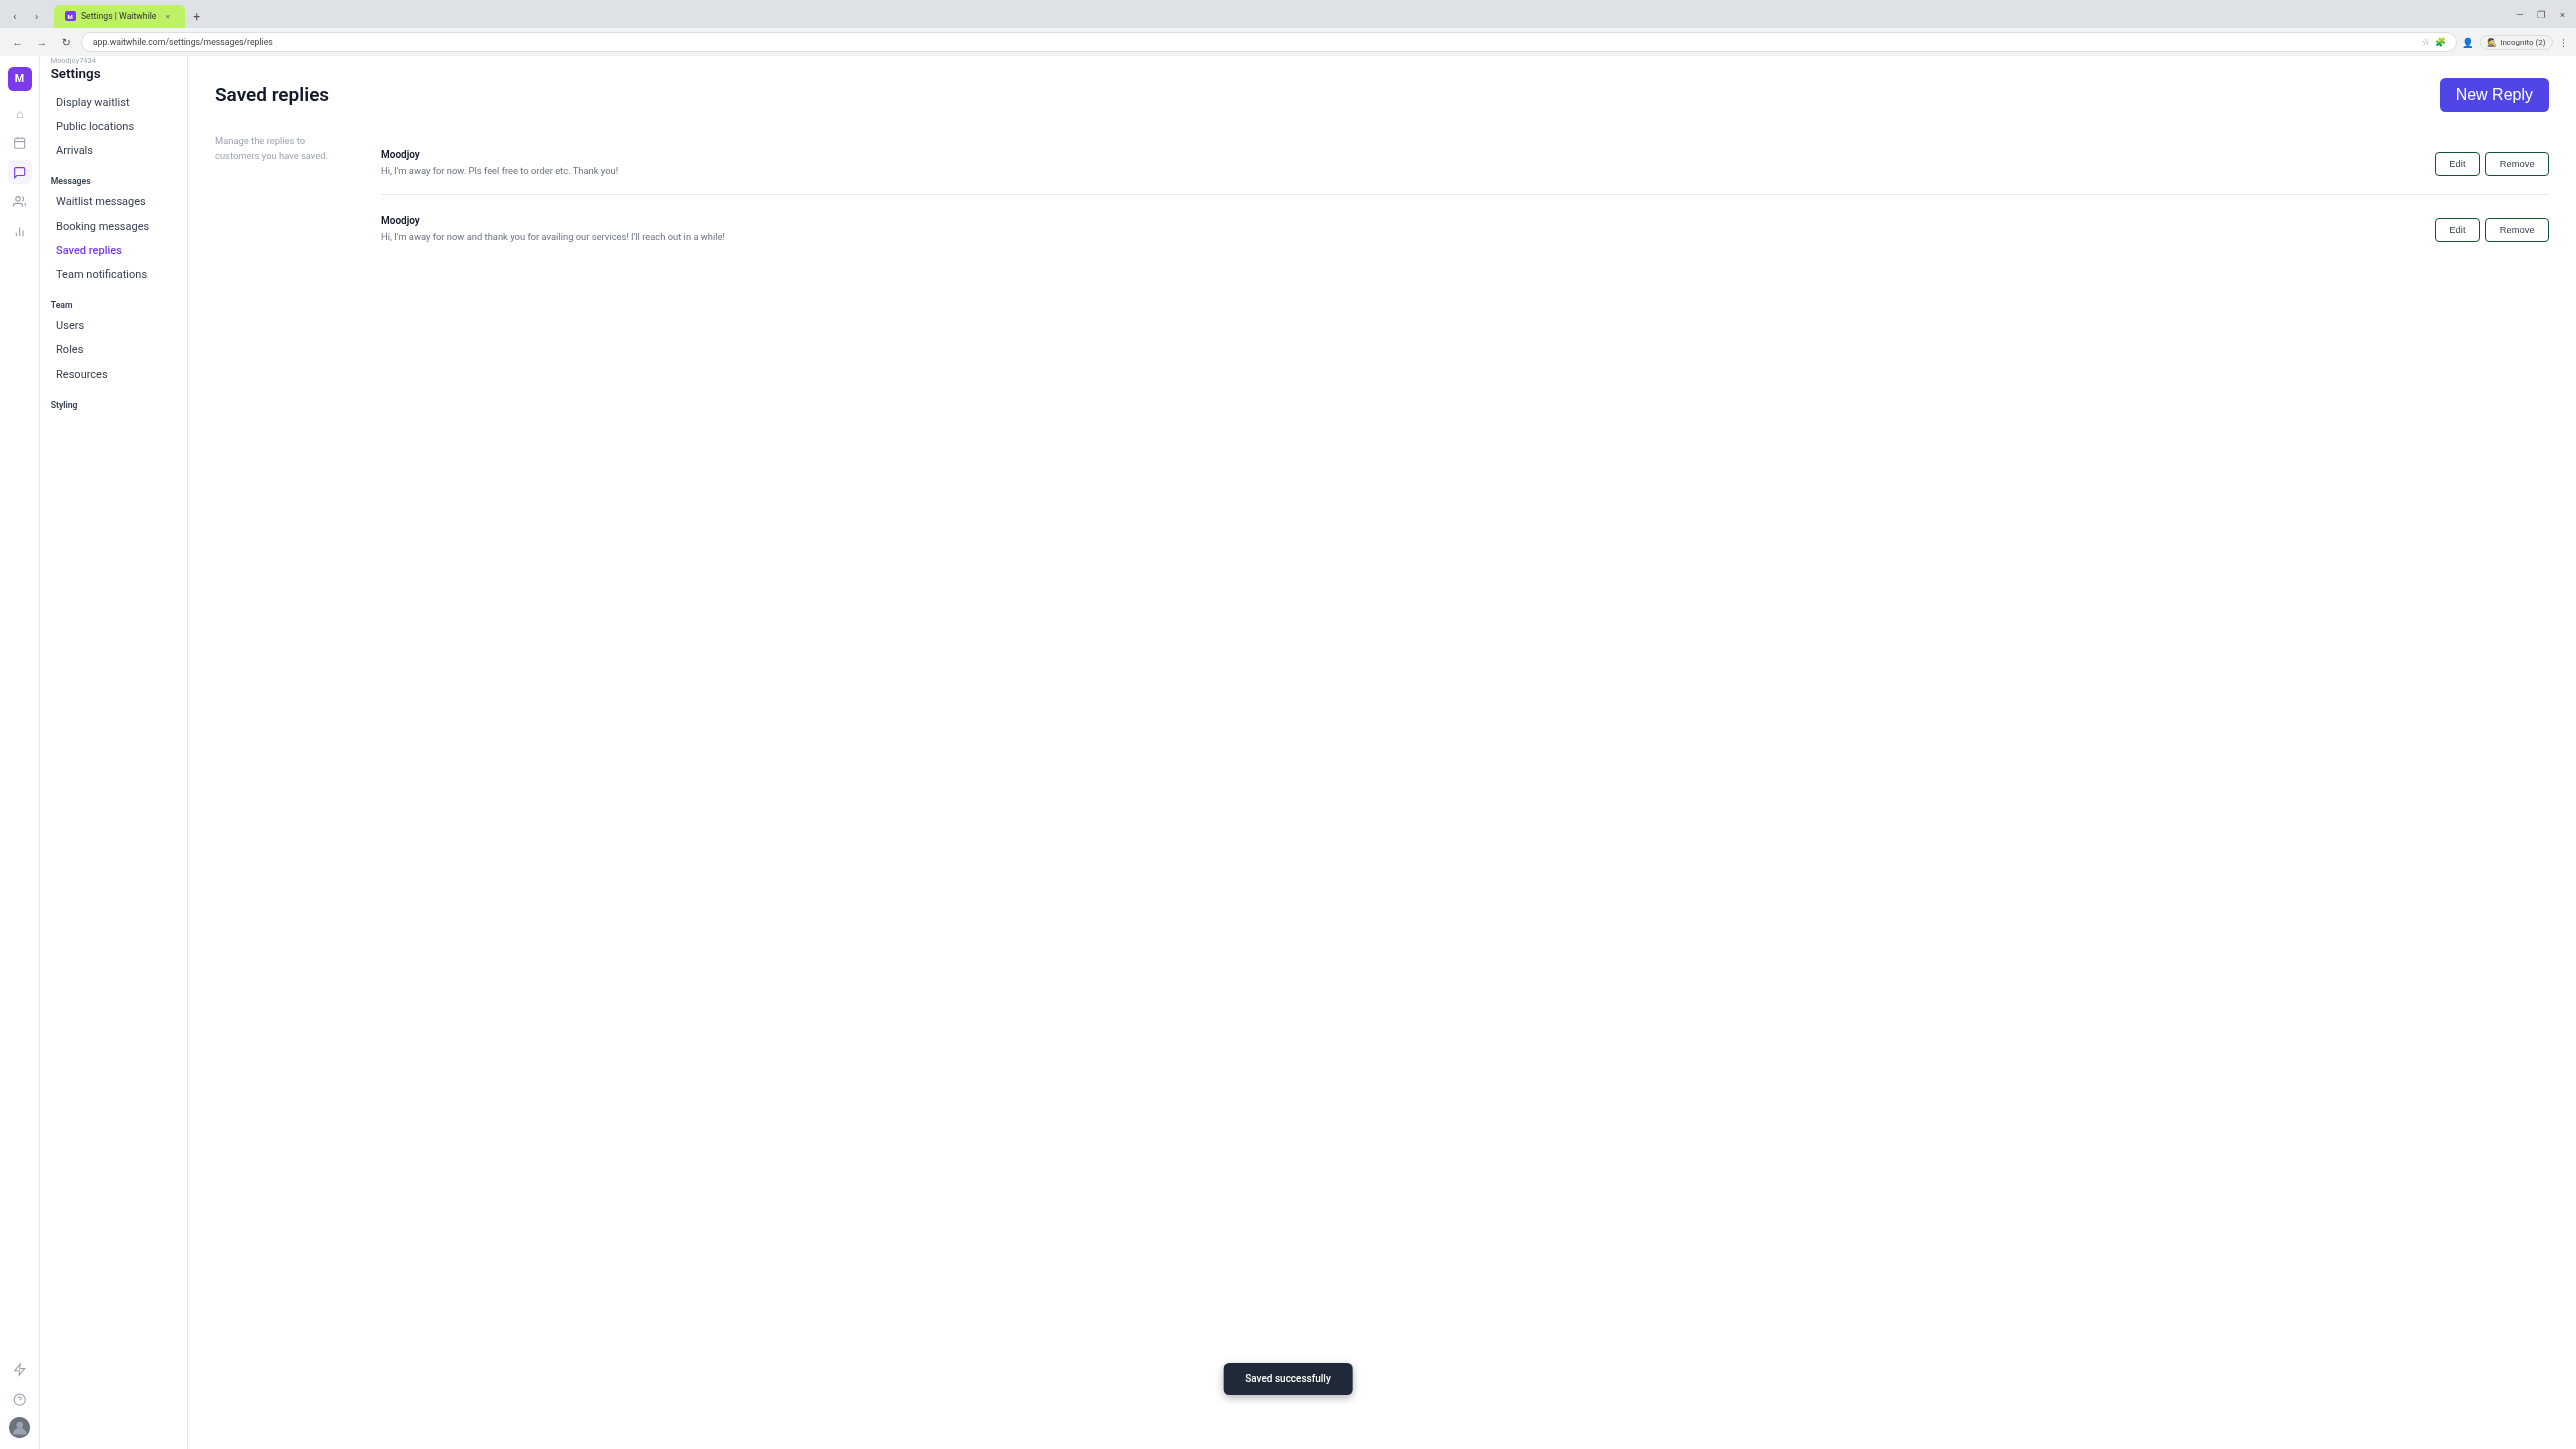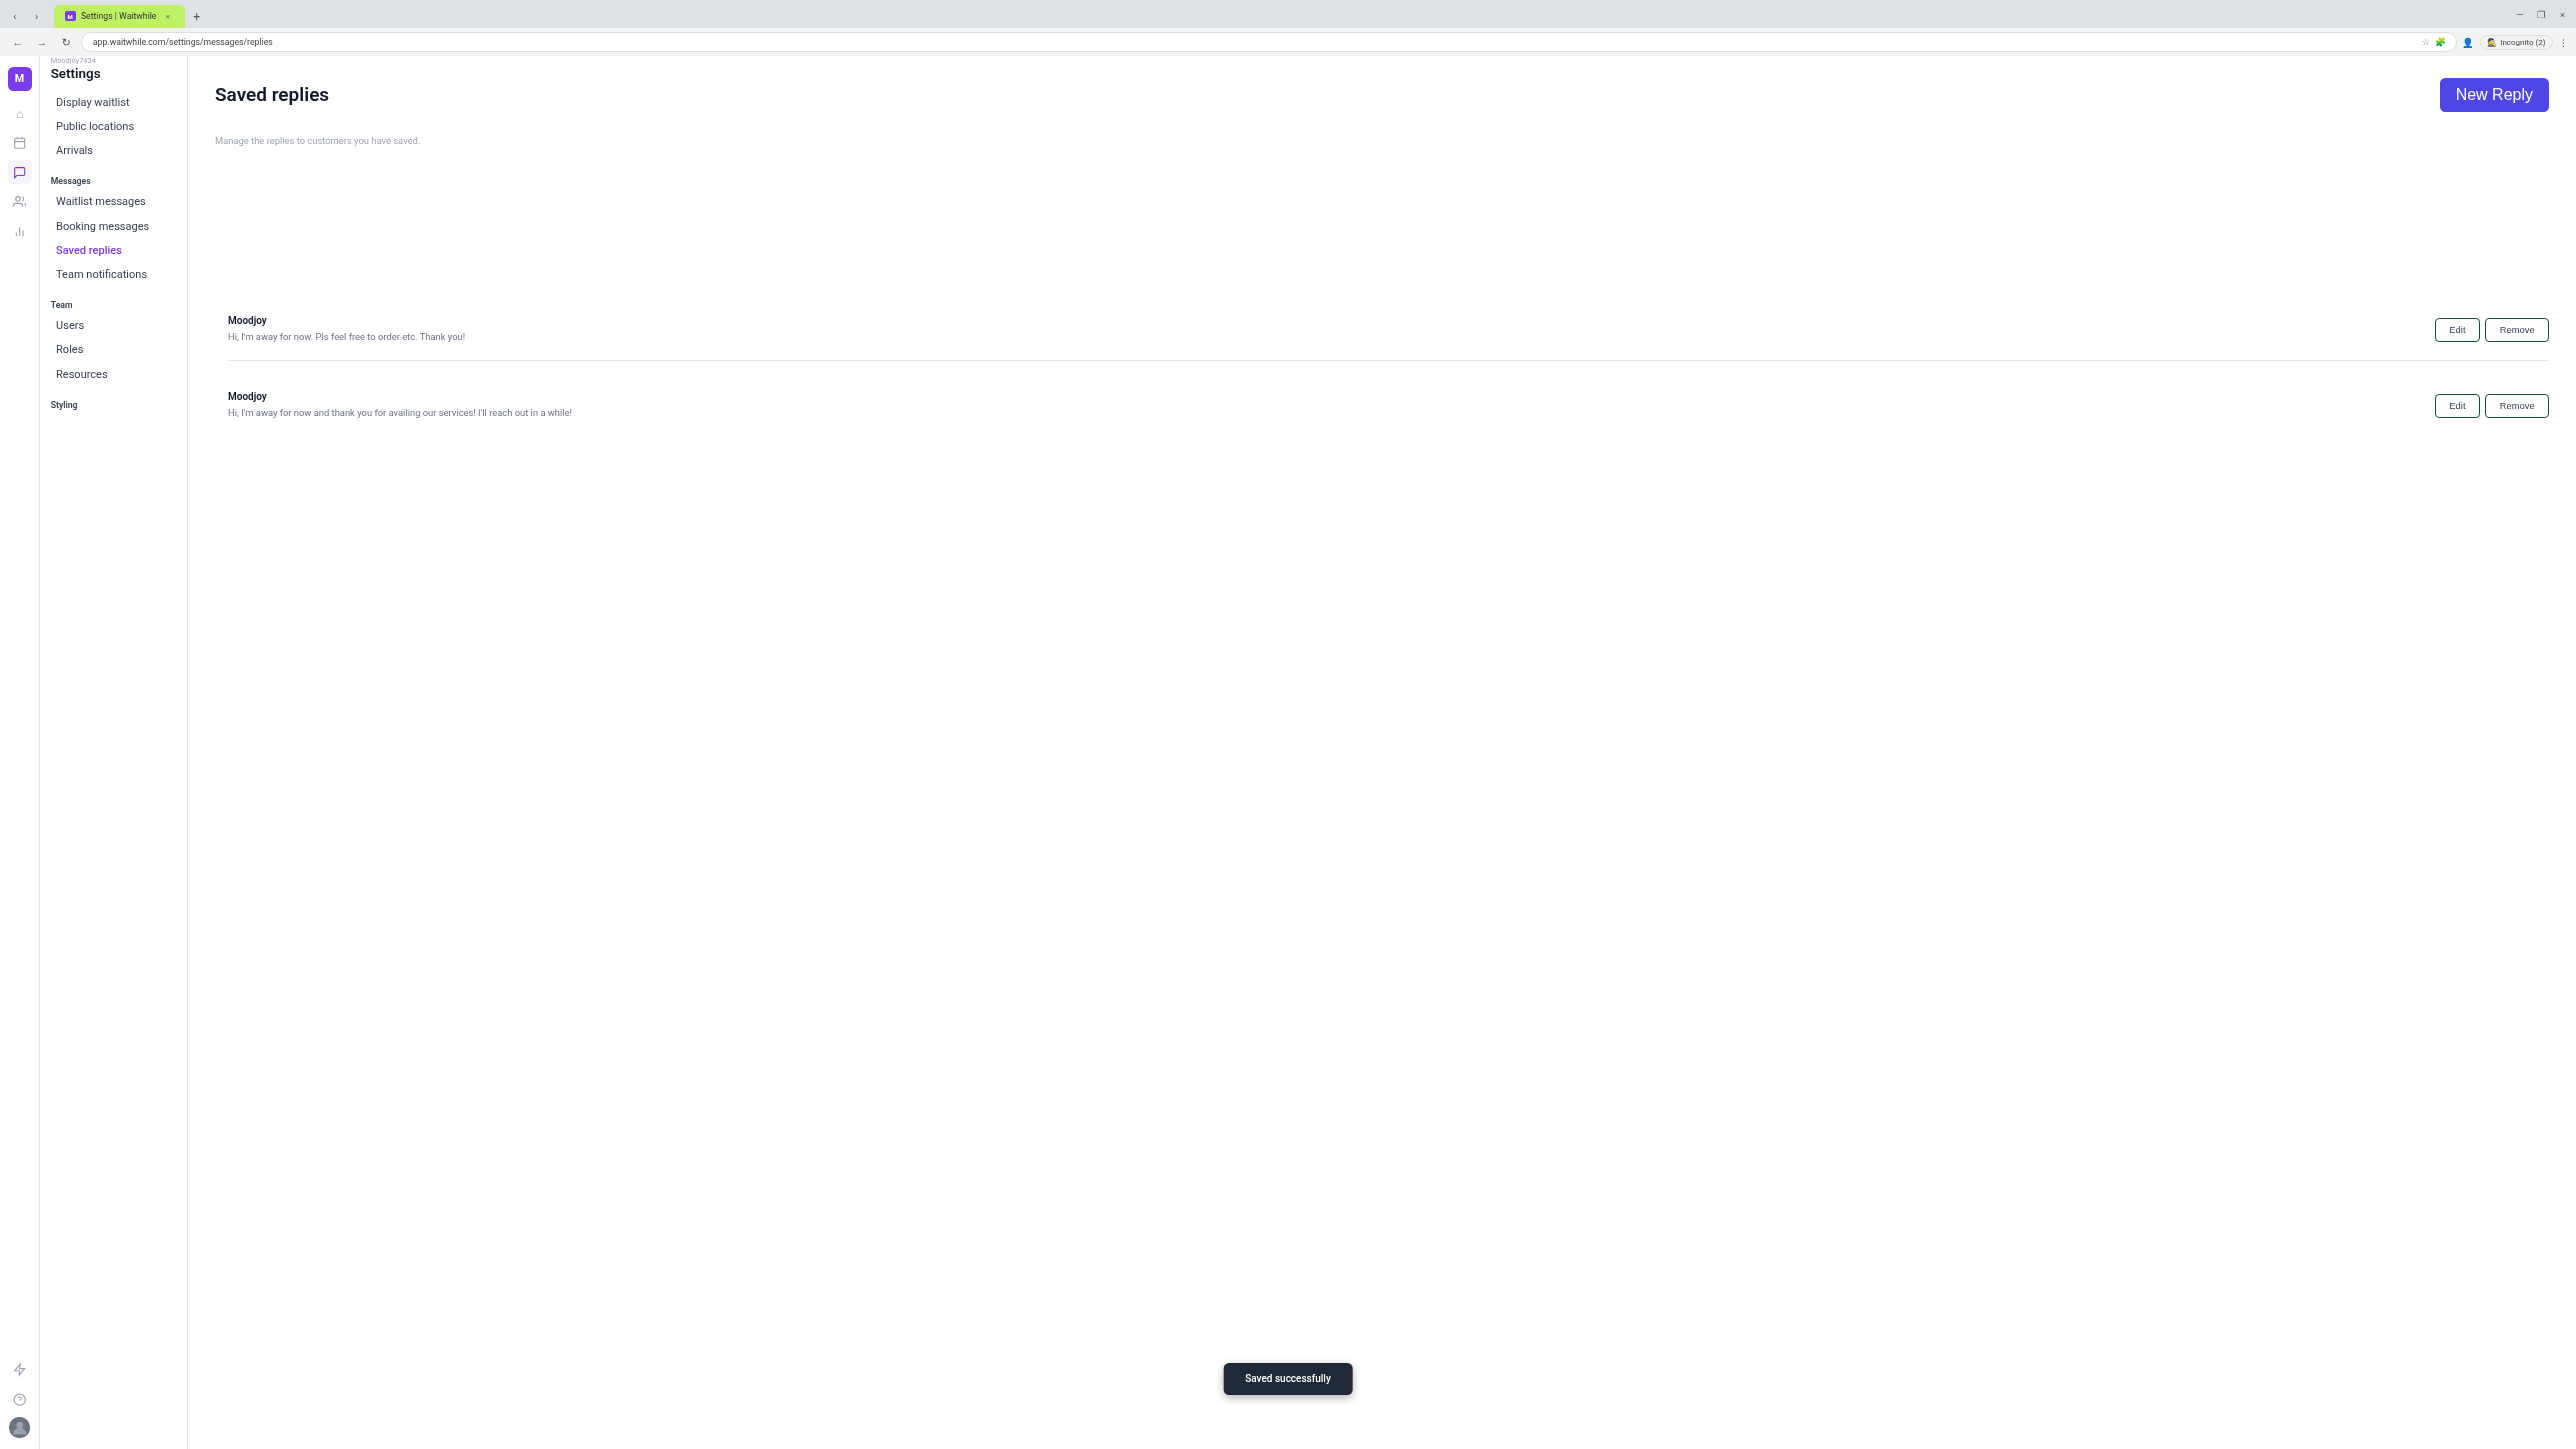--- a/index.html
+++ b/index.html
@@ -45,24 +45,24 @@
     .sidebar-nav-item { padding: 5.4px 10.7px; cursor: pointer; color: #374151; font-size: 11px; border-radius: 4px; margin: 0.7px 5.4px; }
     .sidebar-nav-item.active { color: #7c3aed; font-weight: 500; }
     .sidebar-section-header { padding: 8px 10.7px 2.7px; font-size: 8.7px; font-weight: 600; color: #374151; margin-top: 5.4px; }
 
     
     .main-content { flex: 1; overflow-y: auto; padding: 21.5px 27px; background: #fff; position: relative; }
     .page-header { display: flex; align-items: center; justify-content: space-between; margin-bottom: 21.5px; }
     .page-title { font-size: 19px; font-weight: 600; color: #111827; }
     .new-reply-btn { background: #4f46e5; color: white; border: none; border-radius: 5.4px; padding: 8px 16px; font-size: 16px; font-weight: 500; cursor: pointer; }
 
-    .content-layout { display: flex; gap: 32px; flex-direction: column; }
+    .content-layout { display: flex; gap: 32px; }
     .content-description { flex: 0 0 134px; color: #9ca3af; font-size: 9.4px; line-height: 1.6; }
 
-    .replies-list { flex: 1; display: flex; flex-direction: column; gap: 14px; margin-left: 13px; }
+    .replies-list { flex: 1; display: flex; flex-direction: column; gap: 4px; }
     .reply-item { display: flex; align-items: flex-start; padding: 16px 0; border-bottom: 0.7px solid #e5e7eb; gap: 16px; }
     .reply-item:last-child { border-bottom: none; }
     .reply-info { flex: 1; }
     .reply-sender { font-size: 10px; font-weight: 600; color: #111827; margin-bottom: 4px; }
     .reply-text { font-size: 9.4px; color: #6b7280; line-height: 1.5; }
     .reply-actions { display: flex; gap: 5.4px; align-items: center; flex-shrink: 0; margin-top: 2.7px; }
     .action-btn { padding: 5.4px 13.4px; border-radius: 4px; font-size: 9.4px; font-weight: 500; cursor: pointer; border: 1px solid #14532d; background: #fff; color: #374151; }
 
     
     .toast { position: fixed; bottom: 54px; left: 50%; transform: translateX(-50%); background: #1f2937; color: white; padding: 10.7px 21.5px; border-radius: 5.4px; font-size: 10px; font-weight: 500; z-index: 1000; box-shadow: 0 2.7px 8px rgba(0,0,0,0.3); }

